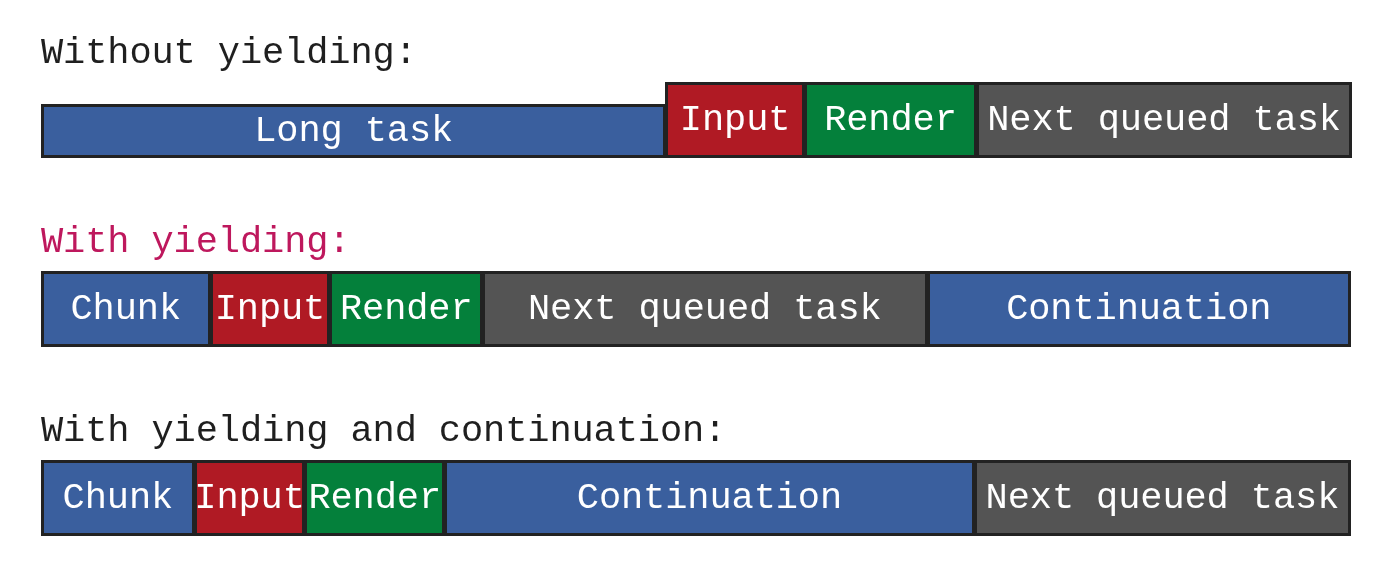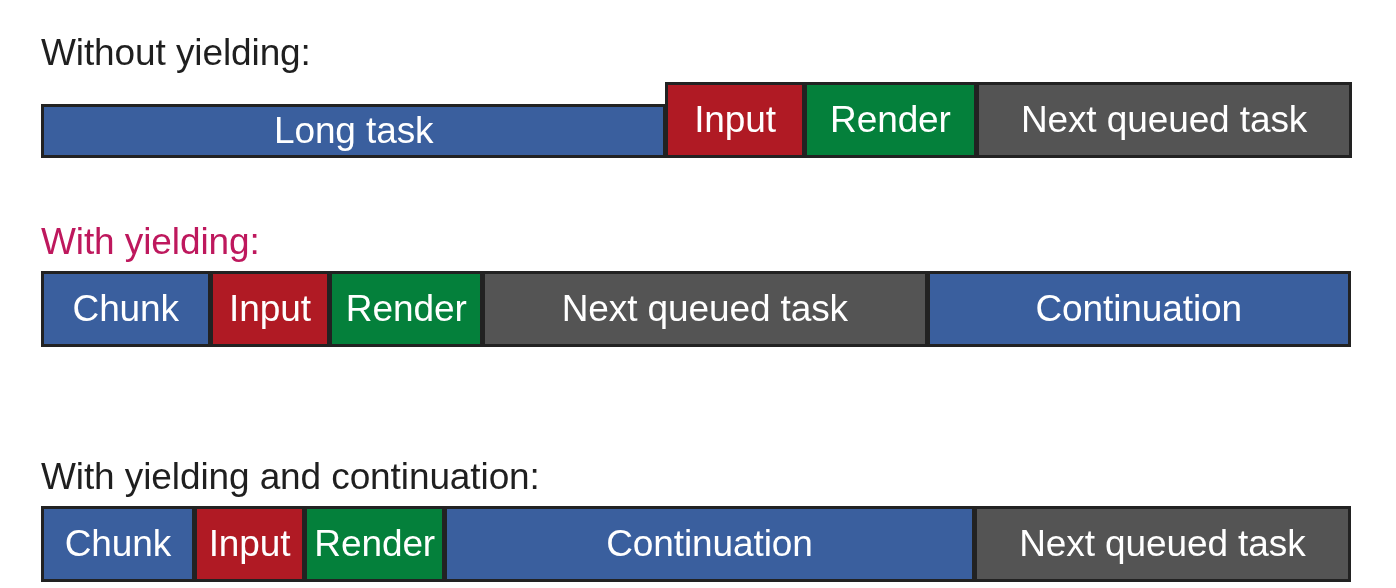--- a/index.html
+++ b/index.html
@@ -12,20 +12,21 @@
     height: 588px;
     font-family: "Liberation Sans", sans-serif;
     -webkit-font-smoothing: antialiased;
     overflow: hidden;
   }
   #page {
     position: relative;
     width: 1396px;
     height: 588px;
     background: #ffffff;
+    font-family: Liberation Mono, monospace;
   }
   .scenario {
     position: absolute;
     left: 41px;
     width: 1314px;
   }
   .scenario-label {
     font-size: 37px;
     line-height: 46px;
     color: #1f1f1f;
@@ -52,21 +53,21 @@
     letter-spacing: -0.1px;
     white-space: nowrap;
     font-weight: 400;
   }
   .segment + .segment {
     margin-left: -1px;
   }
   
   #scenario-0 { top: 30px; }
   #scenario-1 { top: 219px; }
-  #scenario-2 { top: 408px; margin-top: 46px; }
+  #scenario-2 { top: 408px; }
   .scenario-label { margin: 0 0 6px 0; }
 </style>
 </head>
 <body>
 
 <div id="page" style="background: rgb(255, 255, 255);">
     <div class="scenario" id="scenario-0">
       <div class="scenario-label" style="color: rgb(31, 31, 31);">Without yielding:</div>
       <div class="timeline">
         <div class="segment" style="background: rgb(58, 95, 158); border-color: rgb(34, 34, 34); color: rgb(255, 255, 255); flex: 0 0 47.6%; width: 47.6%; margin-top: 22px;">Long task</div>

